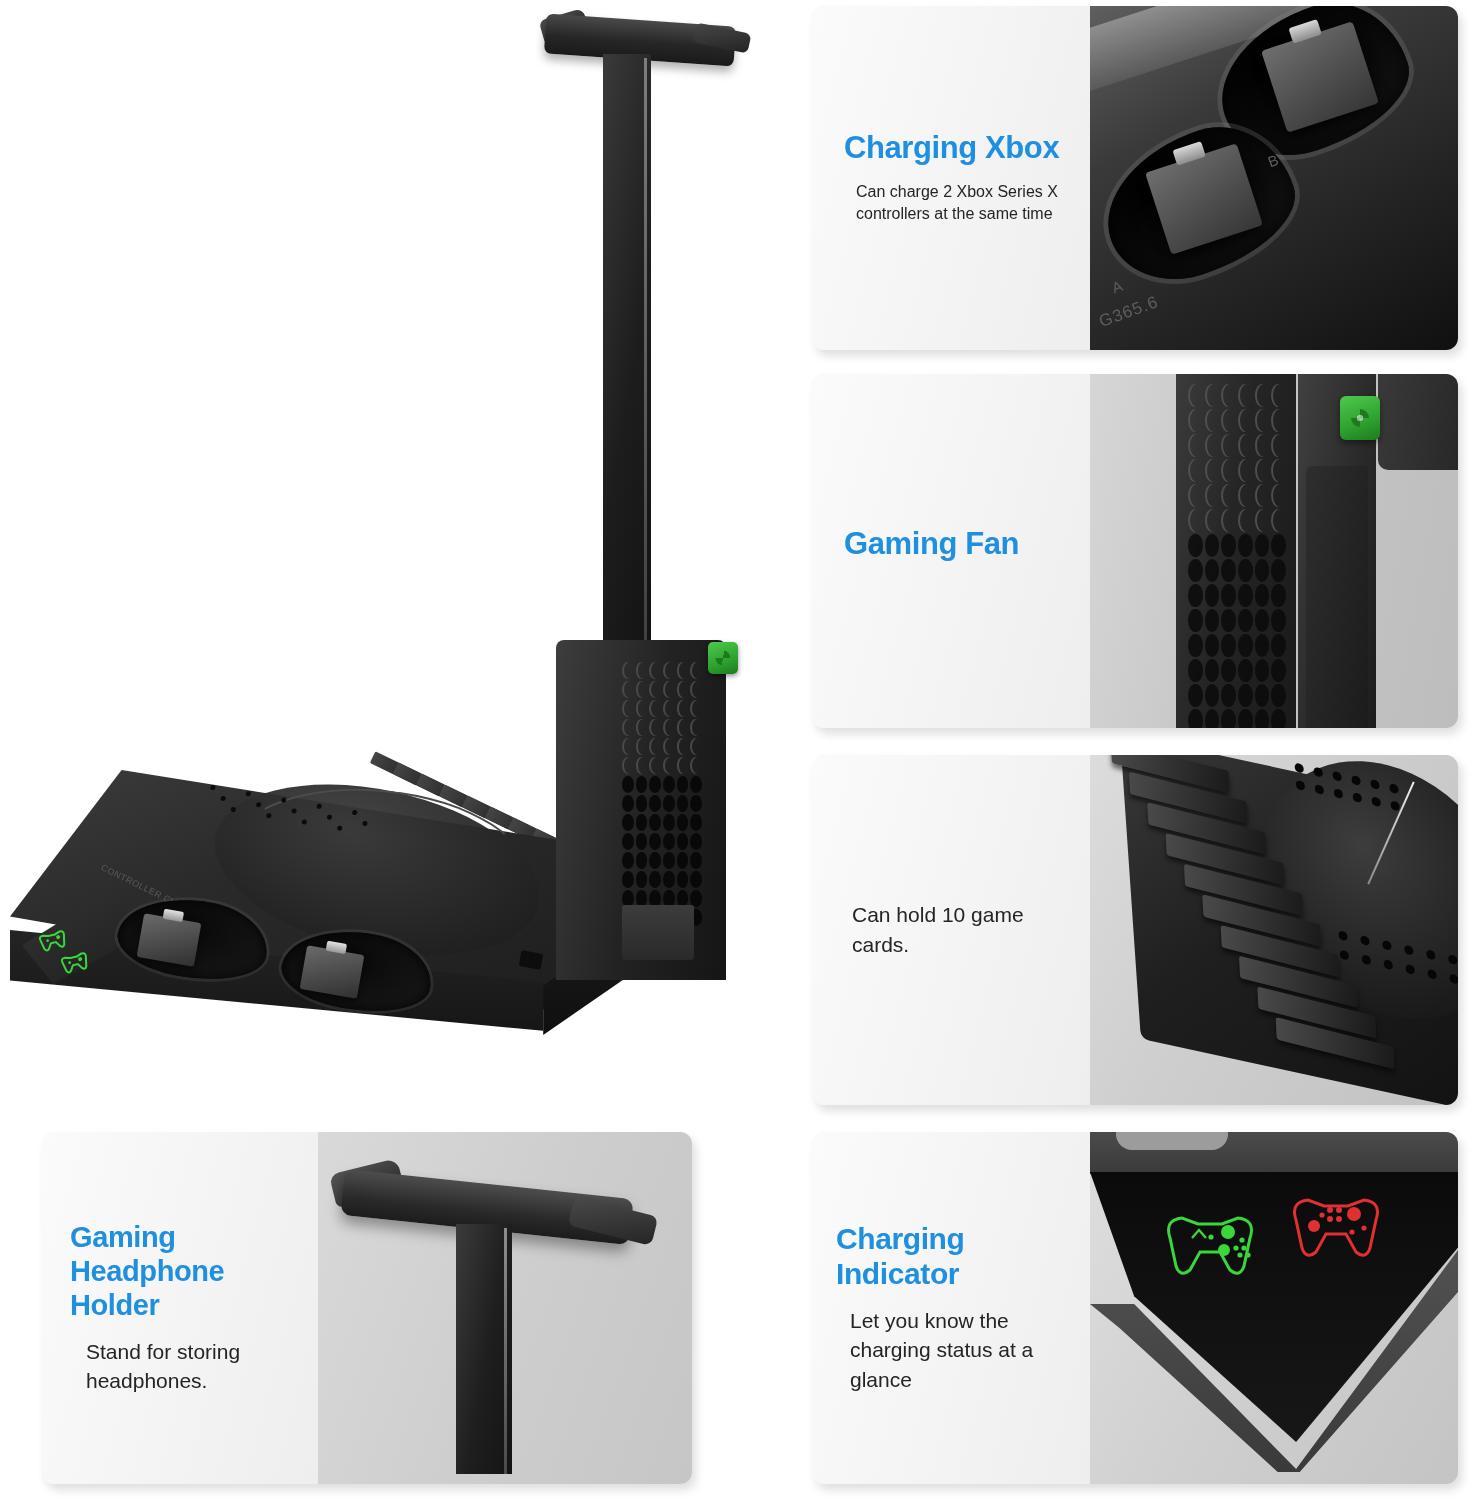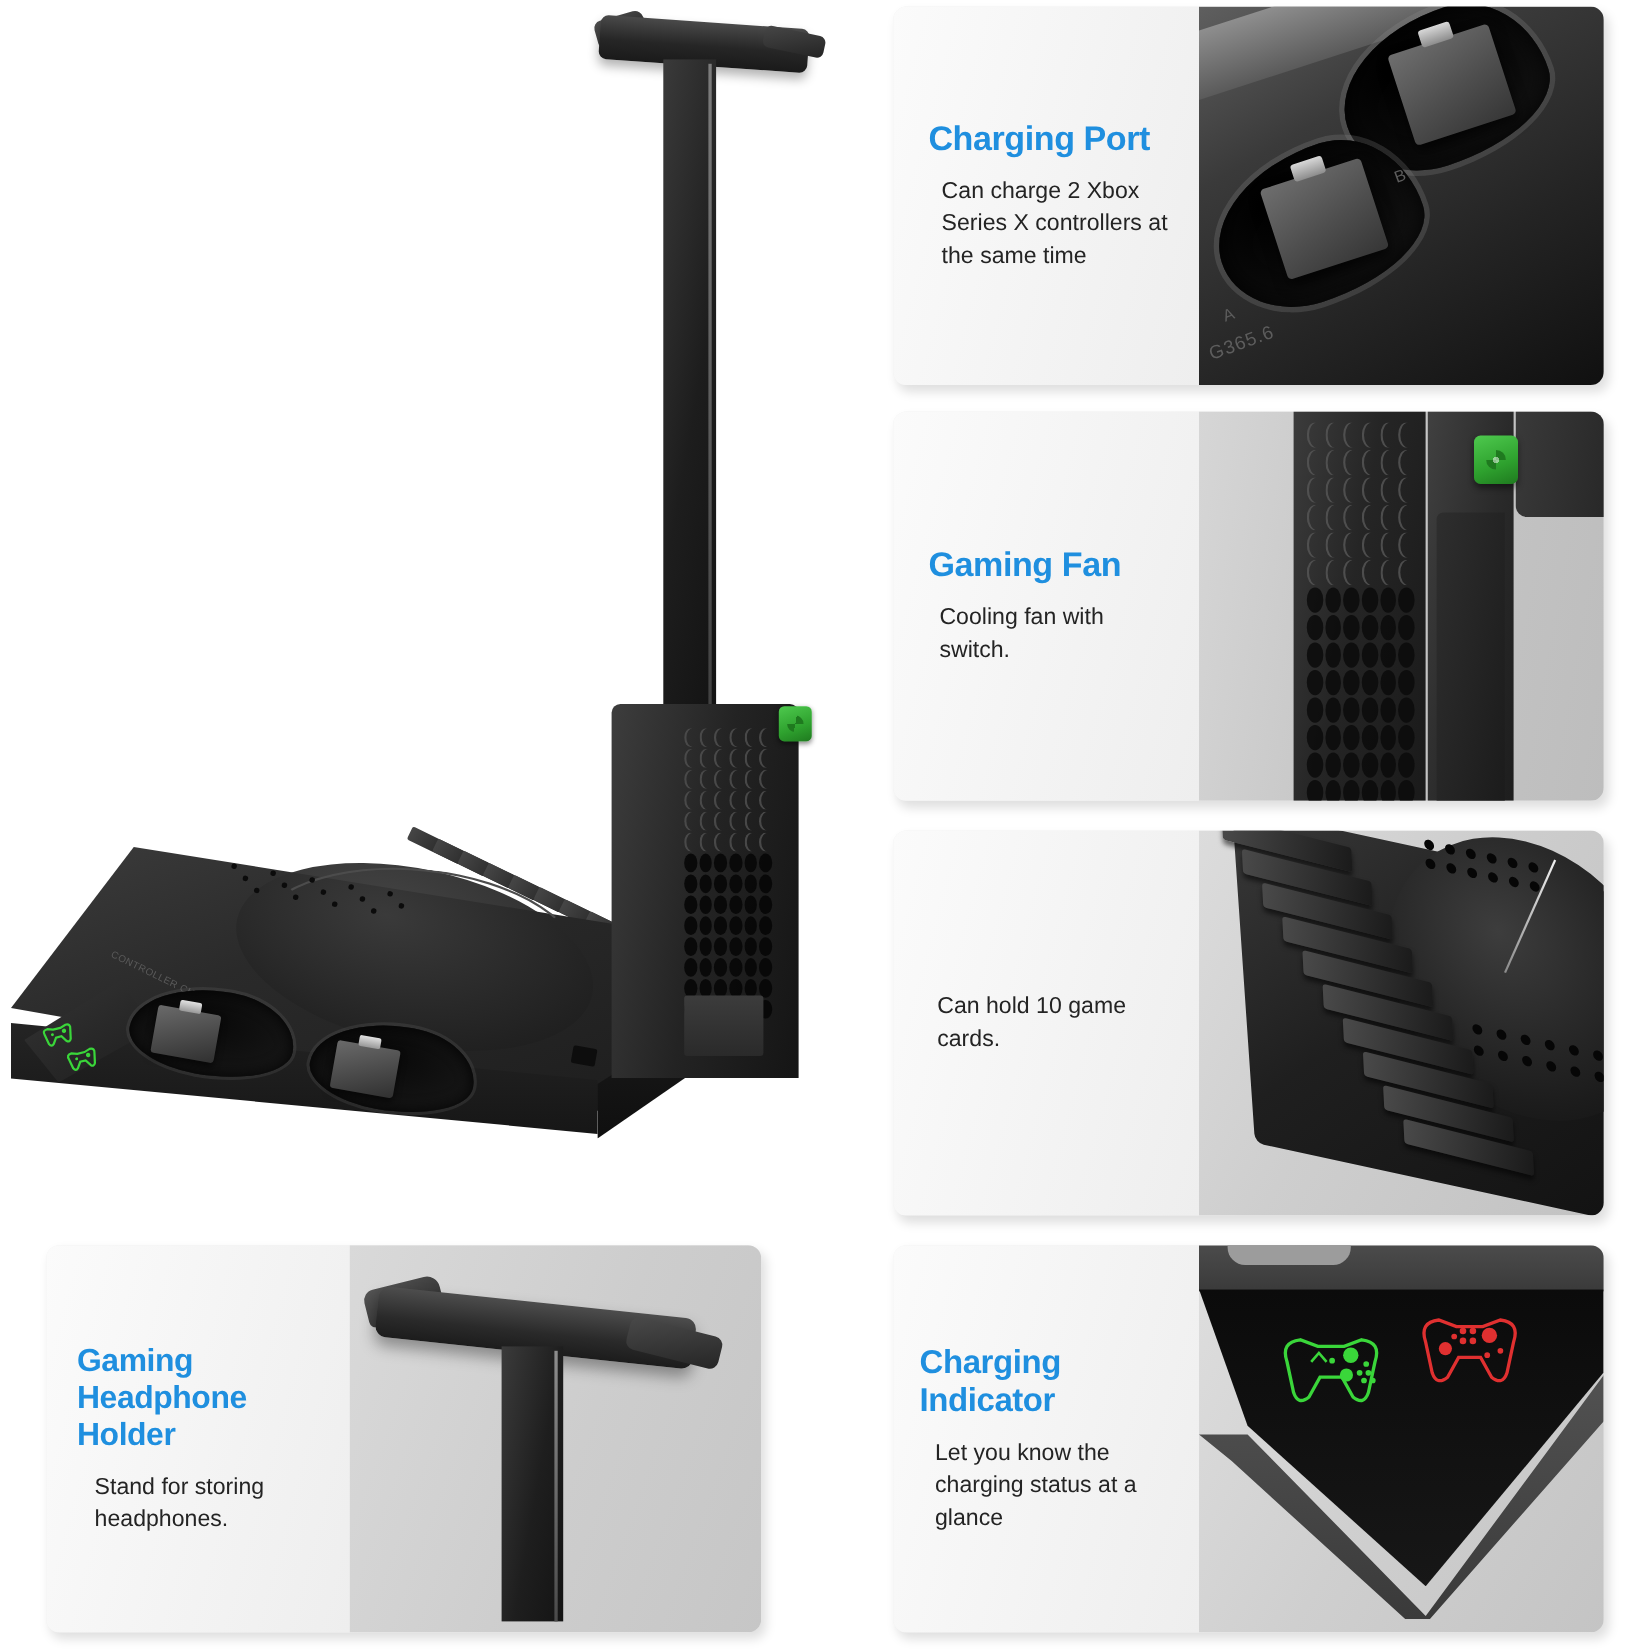--- a/index.html
+++ b/index.html
@@ -512,39 +512,38 @@
         <i></i>
         <i></i>
         <i></i>
       </div>
     <div class="fanwin"></div>
     <div class="fansw"></div>
   </div>
 
   <div class="card" style="left:812px;top:6px;width:646px;height:344px;">
     <div class="card-text" style="width:278px;padding:0 26px 0 32px;">
-      <h2 class="card-title" style="font-size:31px;">Charging Port</h2>
-      <p class="card-body" style="font-size:21px;padding-left:12px;">Can charge 2 Xbox Series X controllers at the same time</p>
+      <h2 class="card-title" style="font-size:31px;">Charging Xbox</h2>
+      <p class="card-body" style="font-size:16px;padding-left:12px;">Can charge 2 Xbox Series X controllers at the same time</p>
     </div>
     <div class="card-photo ph1">
       <div class="topedge"></div>
       <div class="cradle c1"></div>
       <div class="batt b1"></div>
       <div class="cradle c2"></div>
       <div class="batt b2"></div>
       <span class="mark mB">B</span>
       <span class="mark mA">A</span>
       <span class="mark msn">G365.6</span>
     </div>
   </div>
 
   <div class="card" style="left:812px;top:374px;width:646px;height:354px;">
     <div class="card-text" style="width:278px;padding:0 26px 0 32px;">
       <h2 class="card-title" style="font-size:31px;">Gaming Fan</h2>
-      <p class="card-body" style="font-size:21px;padding-left:10px;">Cooling fan with switch.</p>
     </div>
     <div class="card-photo ph2">
       <div class="tower"></div>
       <div class="grid" id="ph2Grid">
           <i class="sh"></i>
           <i class="sh"></i>
           <i class="sh"></i>
           <i class="sh"></i>
           <i class="sh"></i>
           <i class="sh"></i>

